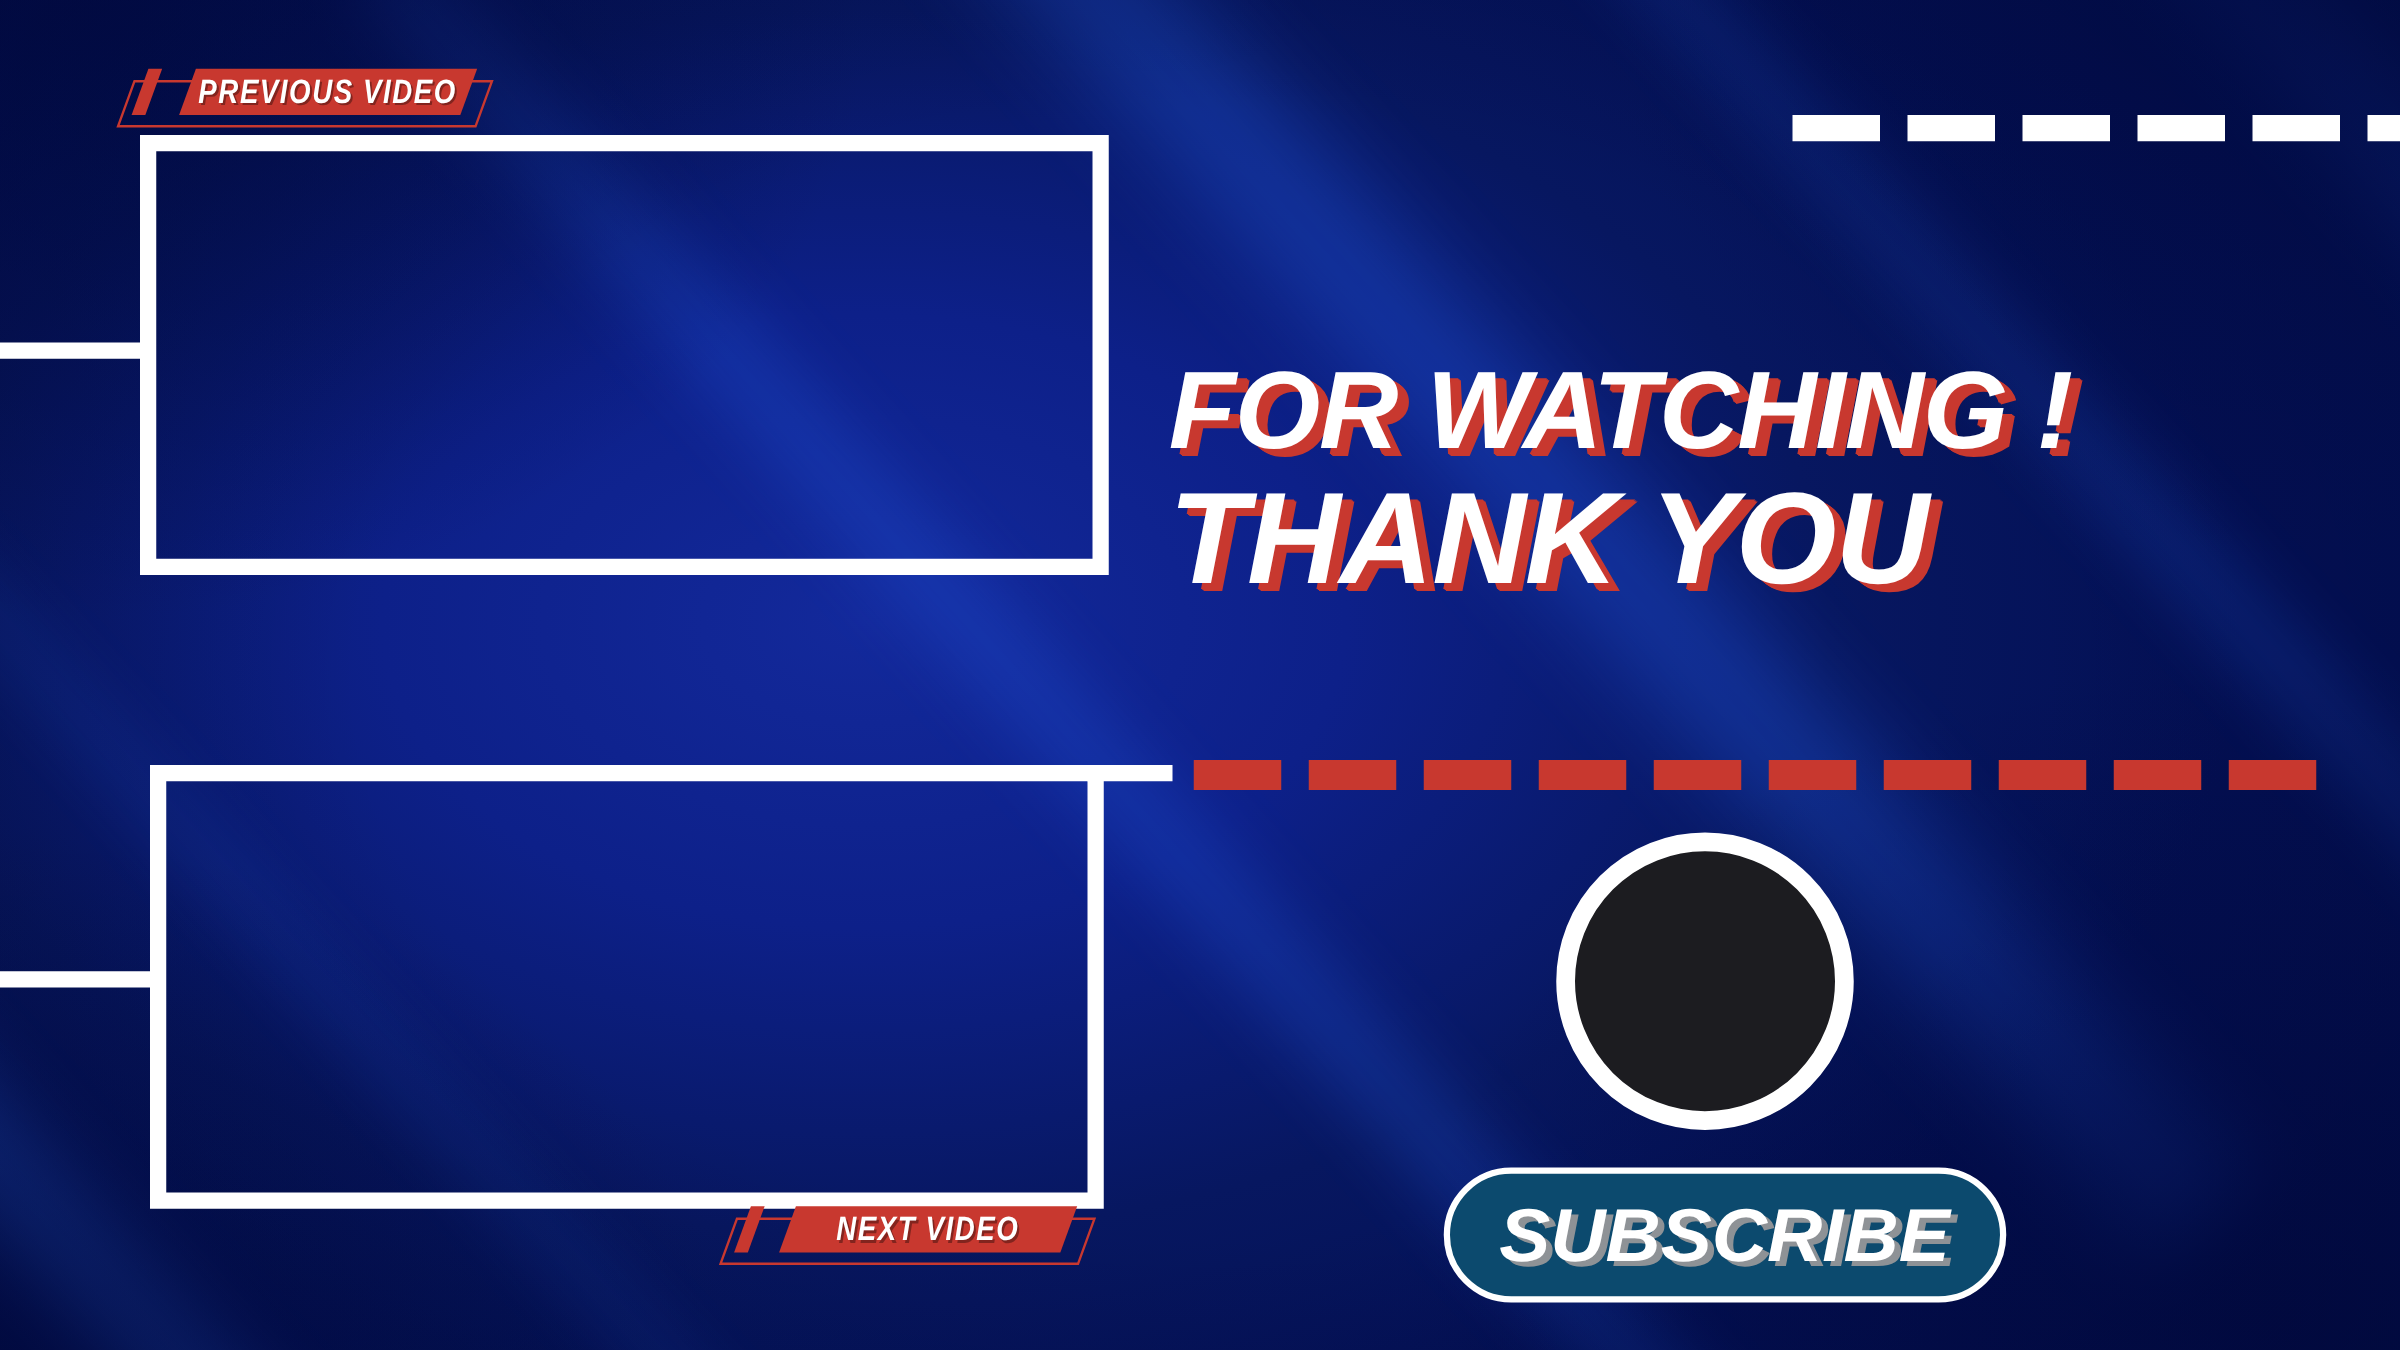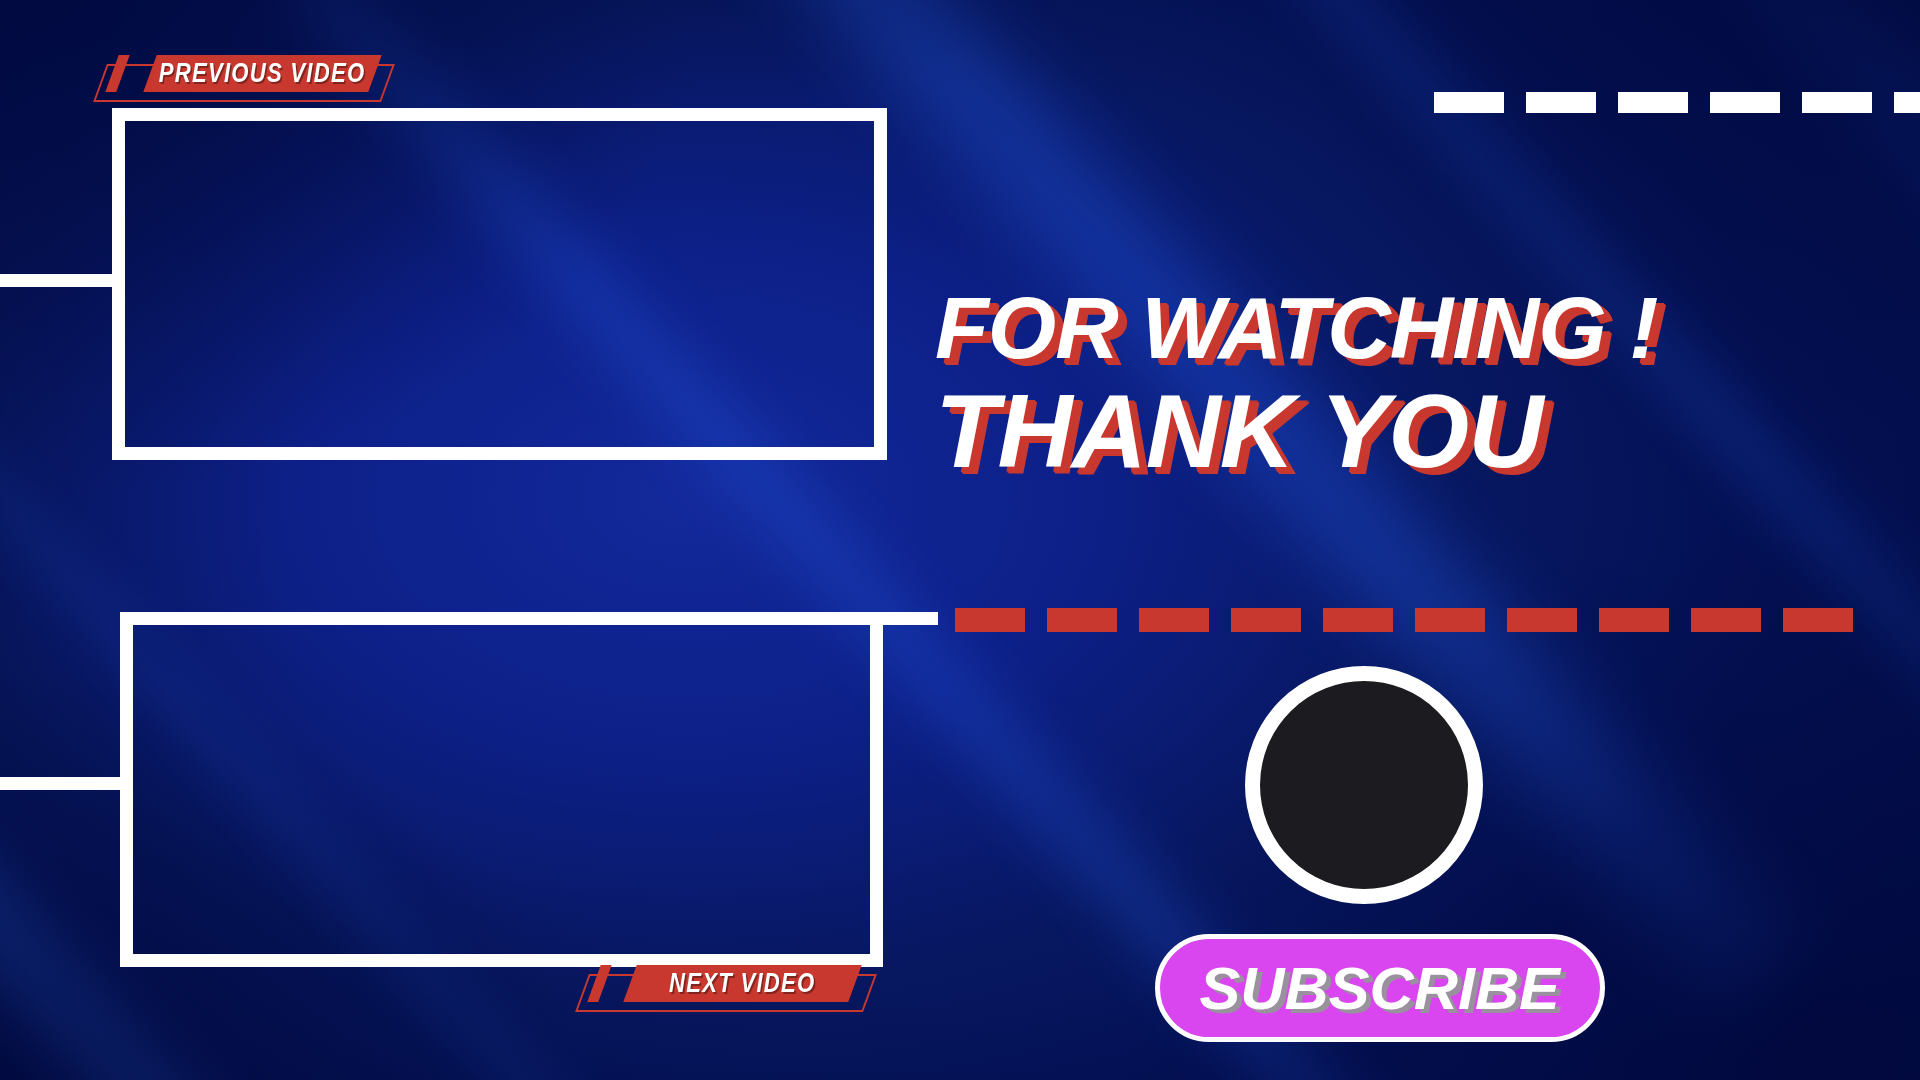--- a/index.html
+++ b/index.html
@@ -178,21 +178,21 @@
   }
 
   
   #subscribe-button {
     position: absolute;
     left: 1155px;
     top: 934px;
     width: 450px;
     height: 108px;
     border-radius: 54px;
-    background: #d946ef;
+    background: #0c4a6e;
     border: 5px solid #ffffff;
     box-sizing: border-box;
     display: flex;
     align-items: center;
     justify-content: center;
     cursor: pointer;
   }
   #subscribe-label {
     font-size: 60px;
     font-weight: 700;

